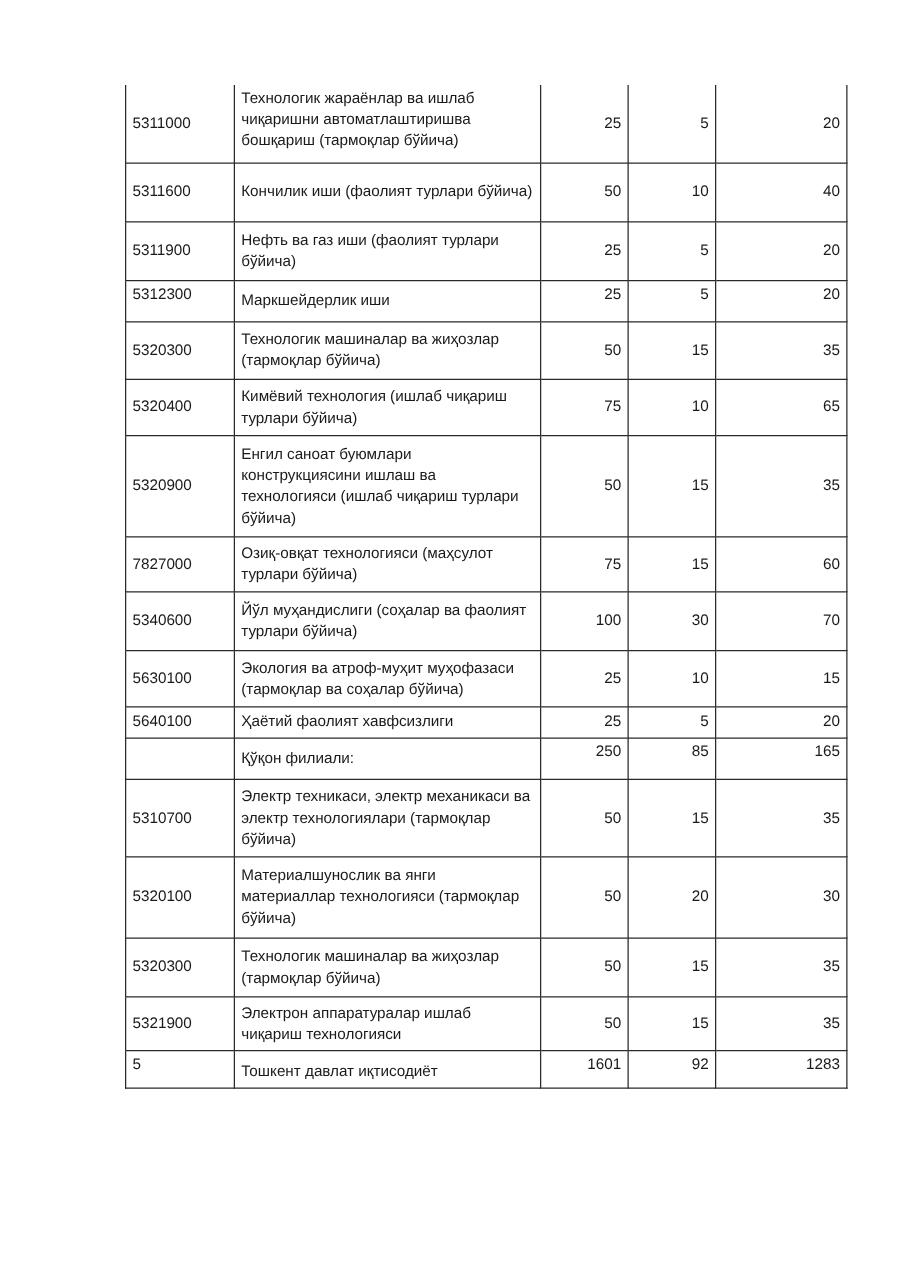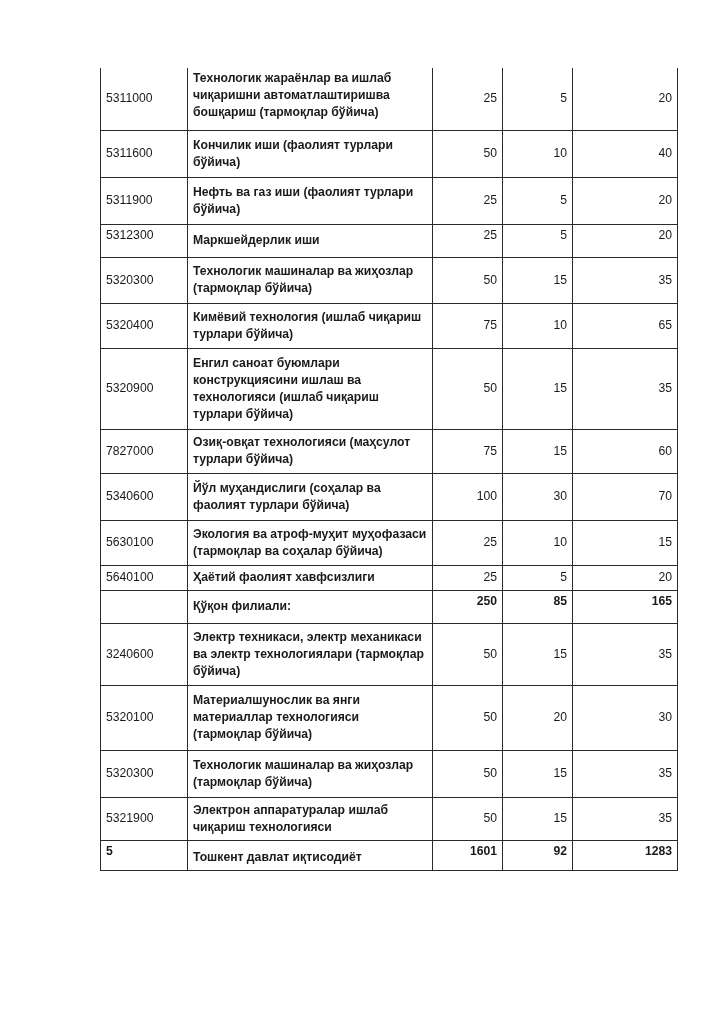--- a/index.html
+++ b/index.html
@@ -9,23 +9,23 @@
   table.quota { position: absolute; left: 100px; top: 68px; border-collapse: collapse;
                 width: 577px; table-layout: fixed; font-size: 12.2px; line-height: 17px; }
   table.quota td { border: 1px solid #2a2a2a; padding: 2px 5px; vertical-align: middle; }
   table.quota tr:first-child td { border-top: none; }
   col.c-code { width: 87px; }
   col.c-name { width: 245px; }
   col.c-total { width: 70px; }
   col.c-grant { width: 70px; }
   col.c-contract { width: 105px; }
   td.code { text-align: left; }
-  td.name { text-align: left; vertical-align: top; padding-top: 2px; font-weight: bold; }
+  td.name { text-align: left; vertical-align: top; padding-top: 2px; }
   td.num { text-align: right; }
-  tr.bold td { font-weight: bold; }
+  tr.bold td { font-weight: normal; }
   tr.final td.code, tr.final td.num { vertical-align: top; }
   tr.final td.name { vertical-align: bottom; padding-bottom: 4px; }
 </style>
 </head>
 <body>
 
 <div class="page">
   <table class="quota">
     <colgroup>
       <col class="c-code">
@@ -113,21 +113,21 @@
         <td class="num">20</td>
       </tr>
       <tr class="bold" style="height:33px">
         <td class="code"></td>
         <td class="name">Қўқон филиали:</td>
         <td class="num" style="vertical-align:top">250</td>
         <td class="num" style="vertical-align:top">85</td>
         <td class="num" style="vertical-align:top">165</td>
       </tr>
       <tr style="height:62px">
-        <td class="code">3240600</td>
+        <td class="code">5310700</td>
         <td class="name">Электр техникаси, электр механикаси ва электр технологиялари (тармоқлар бўйича)</td>
         <td class="num">50</td>
         <td class="num">15</td>
         <td class="num">35</td>
       </tr>
       <tr style="height:65px">
         <td class="code">5320100</td>
         <td class="name">Материалшунослик ва янги материаллар технологияси (тармоқлар бўйича)</td>
         <td class="num">50</td>
         <td class="num">20</td>

